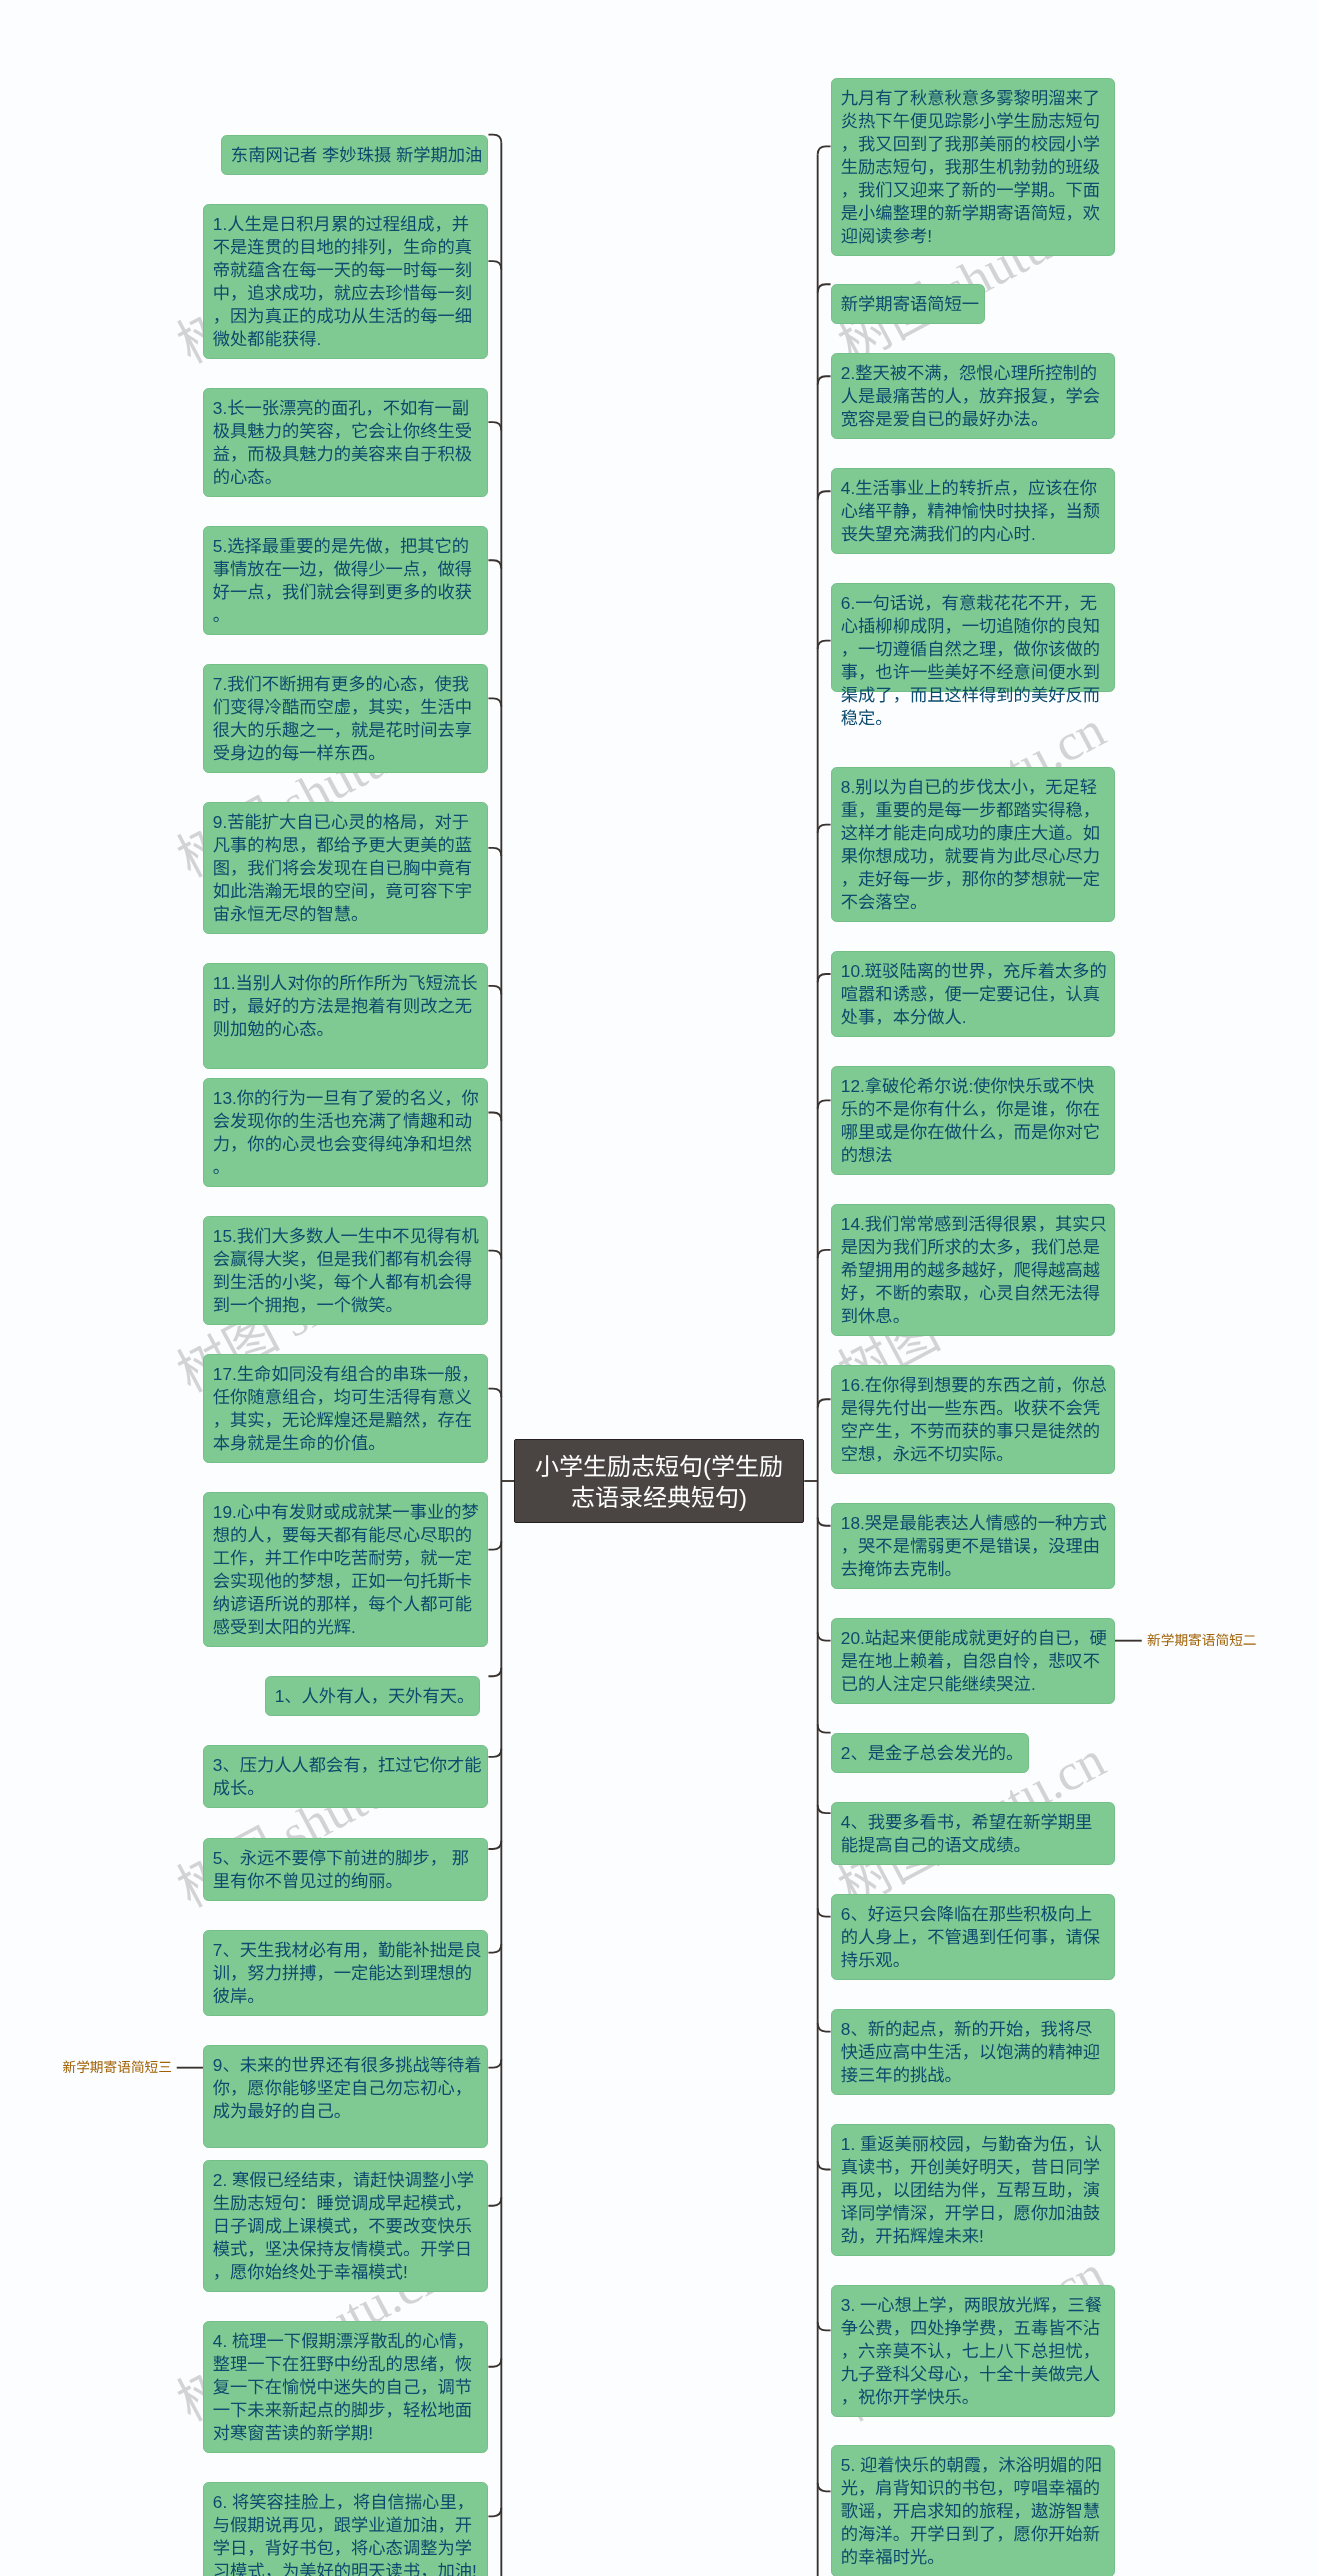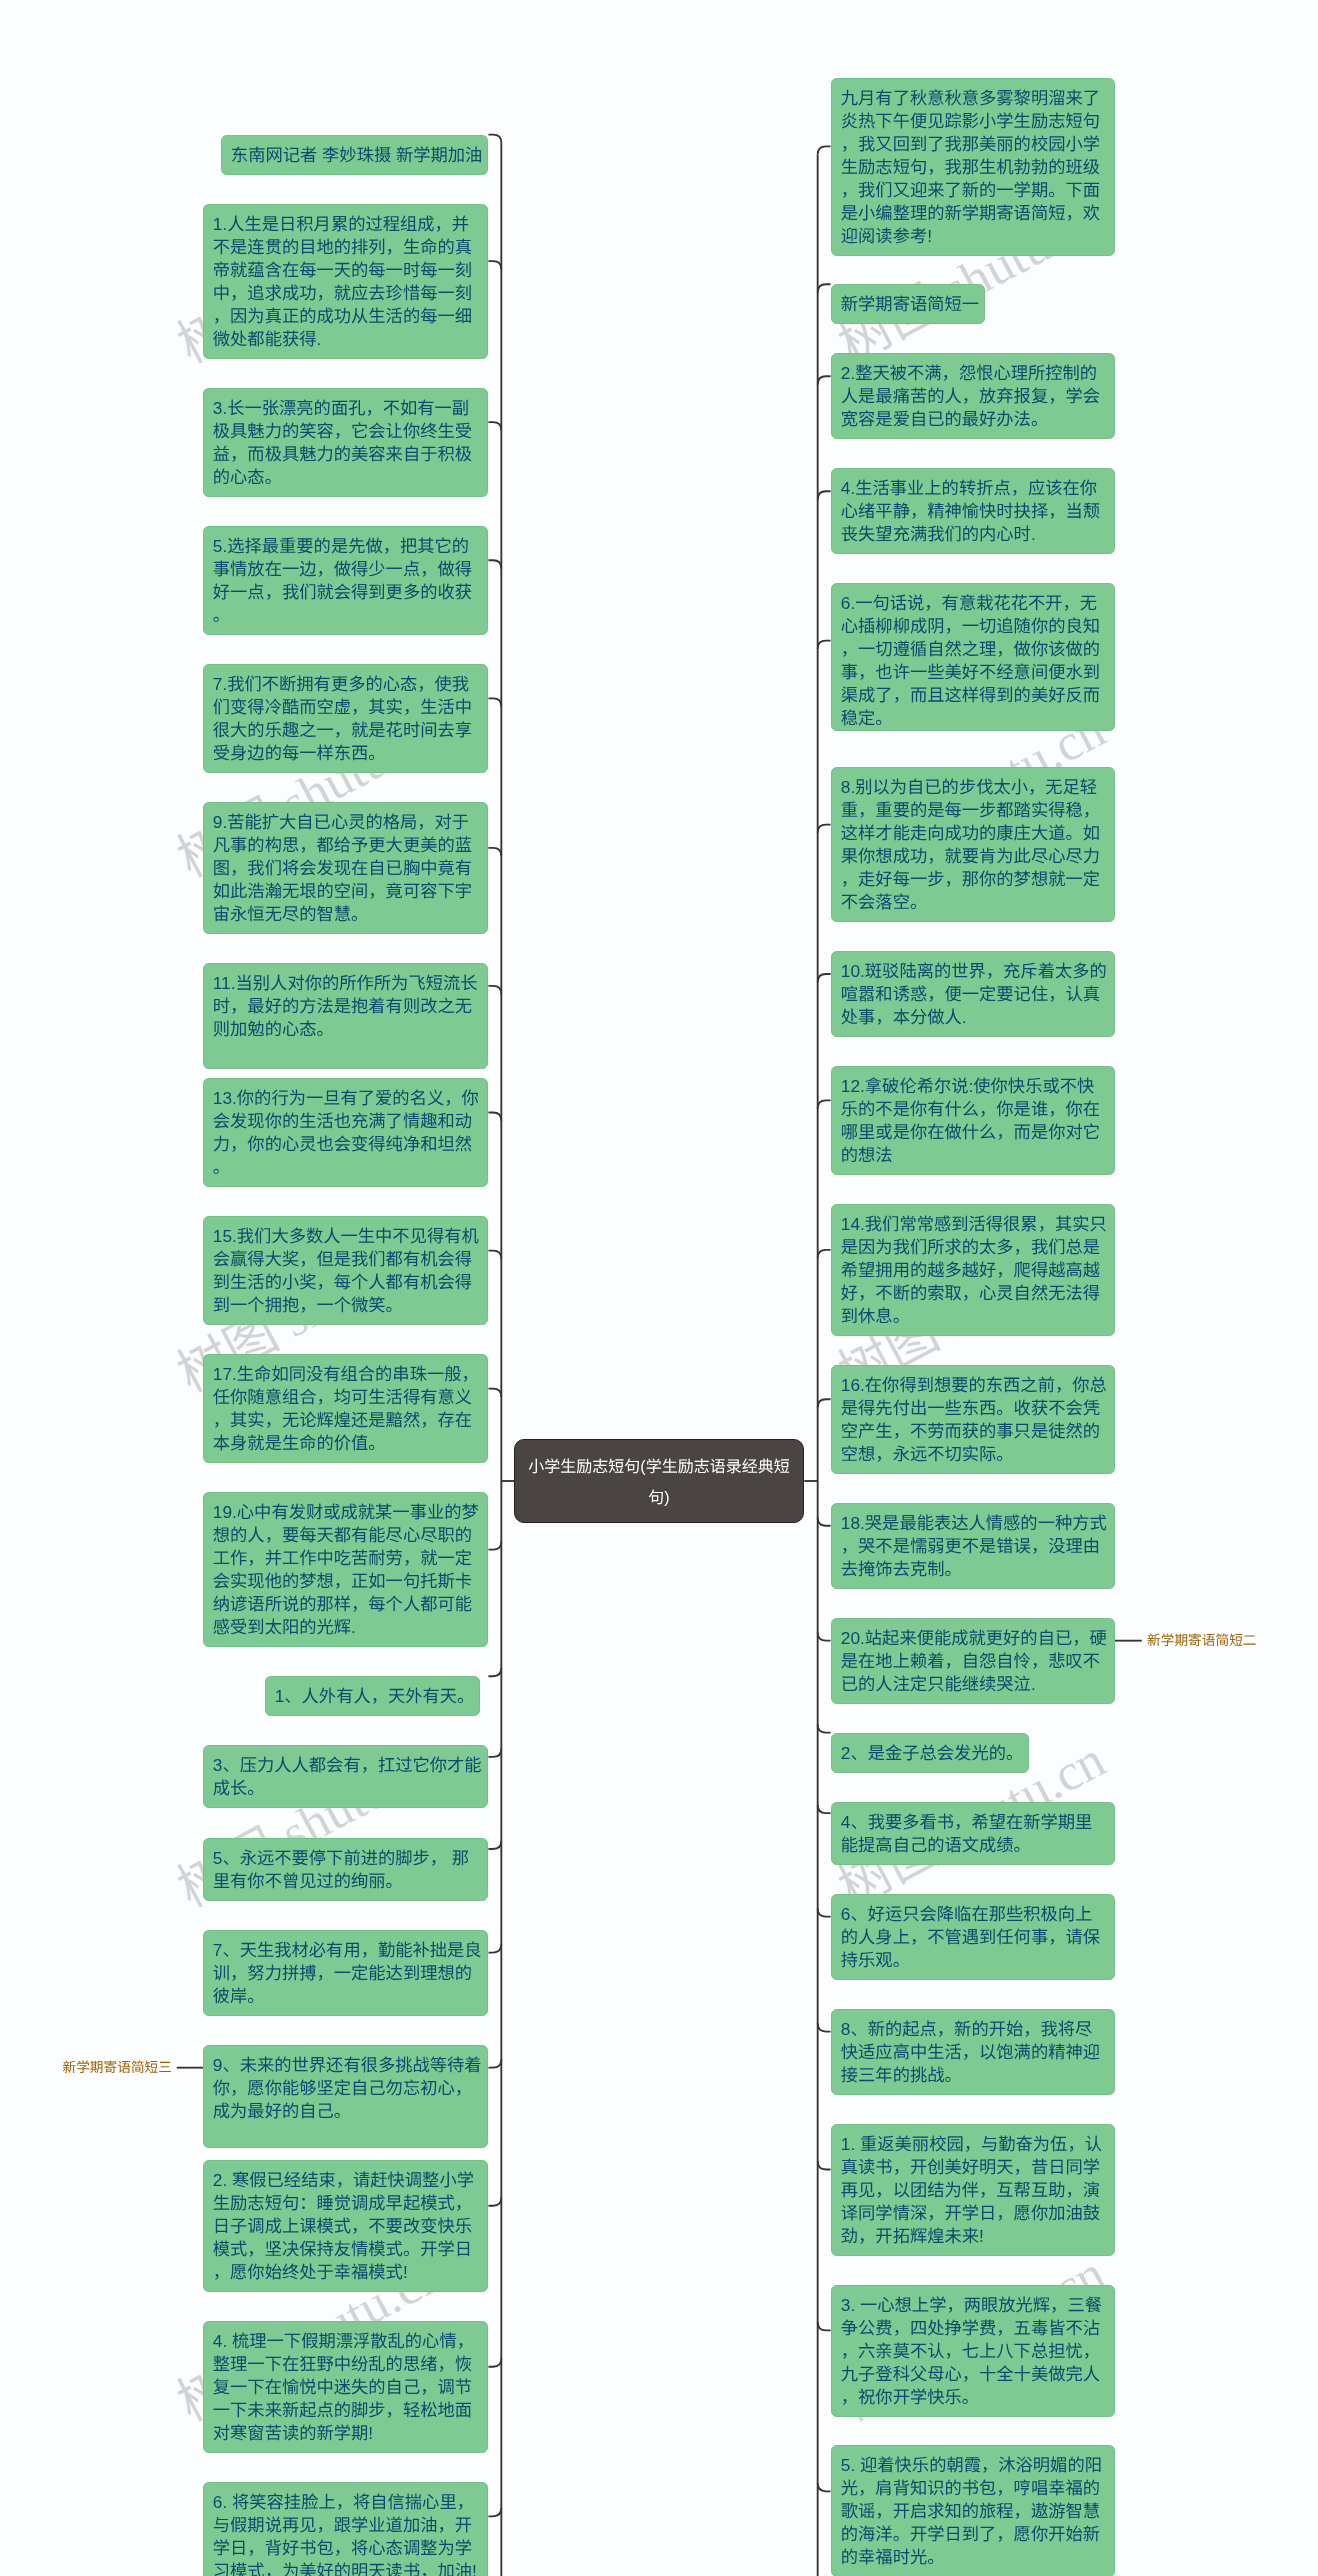--- a/index.html
+++ b/index.html
@@ -6,22 +6,22 @@
   *{box-sizing:border-box;}
   html,body{margin:0;padding:0;}
   body{width:1319px;height:2962px;position:relative;overflow:hidden;
        background:#fbfdfe;font-family:"Liberation Sans",sans-serif;}
   #stage{position:absolute;left:0;top:0;width:1319px;height:2962px;}
   #watermarks{position:absolute;left:0;top:0;width:1319px;height:2962px;z-index:1;pointer-events:none;}
   #links{position:absolute;left:0;top:0;width:1319px;height:2962px;z-index:2;pointer-events:none;}
   .node{position:absolute;z-index:3;background:#7fca92;border:0.5px solid #73bf86;border-radius:5.7px;color:#0c4a6e;
         font-size:17.3px;line-height:23px;padding:8px 4.6px 8px 8.8px;word-break:break-all;line-break:anywhere;
         width:max-content;margin-top:20px;}
-  .root-node{position:absolute;z-index:3;background:#4a4543;border:0.8px solid #262120;border-radius:10px;color:#ffffff;
-        font-size:16px;line-height:31px;padding:10.8px 12.4px;text-align:center;}
+  .root-node{position:absolute;z-index:3;background:#4a4543;border:0.8px solid #262120;border-radius:2px;color:#ffffff;
+        font-size:24px;line-height:31px;padding:10.8px 12.4px;text-align:center;}
   .branch-label{position:absolute;z-index:3;font-size:13.7px;line-height:17.5px;color:#a16207;white-space:nowrap;}
   .wm{position:absolute;color:#000;opacity:0.16;font-size:52px;white-space:nowrap;
       transform-origin:0 0;font-family:"Liberation Serif",serif;}
 </style>
 </head>
 <body>
 
 <div id="stage">
 
   <div id="watermarks">
@@ -110,21 +110,21 @@
         <div class="node node-left" style="top: 2140px; max-width: 285px; right: 831px; height: 132px;">2. 寒假已经结束，请赶快调整小学生励志短句：睡觉调成早起模式，日子调成上课模式，不要改变快乐模式，坚决保持友情模式。开学日，愿你始终处于幸福模式!</div>
         <div class="node node-left" style="top: 2301px; max-width: 285px; right: 831px; height: 132px;">4. 梳理一下假期漂浮散乱的心情，整理一下在狂野中纷乱的思绪，恢复一下在愉悦中迷失的自己，调节一下未来新起点的脚步，轻松地面对寒窗苦读的新学期!</div>
         <div class="node node-left" style="top: 2462px; max-width: 285px; right: 831px; height: 109px;">6. 将笑容挂脸上，将自信揣心里，与假期说再见，跟学业道加油，开学日，背好书包，将心态调整为学习模式，为美好的明天读书，加油!</div>
         <div class="branch-label" style="top: 2059px; right: 1147px; text-align: right;">新学期寄语简短三</div>
       </div>
     <div id="branch-right">
         <div class="node node-right" style="top: 58px; max-width: 284px; left: 831px; height: 178px;">九月有了秋意秋意多雾黎明溜来了炎热下午便见踪影小学生励志短句，我又回到了我那美丽的校园小学生励志短句，我那生机勃勃的班级，我们又迎来了新的一学期。下面是小编整理的新学期寄语简短，欢迎阅读参考!</div>
         <div class="node node-right" style="top: 264px; max-width: 284px; left: 831px; height: 40px;">新学期寄语简短一</div>
         <div class="node node-right" style="top: 333px; max-width: 284px; left: 831px; height: 86px;">2.整天被不满，怨恨心理所控制的人是最痛苦的人，放弃报复，学会宽容是爱自已的最好办法。</div>
         <div class="node node-right" style="top: 448px; max-width: 284px; left: 831px; height: 86px;">4.生活事业上的转折点，应该在你心绪平静，精神愉快时抉择，当颓丧失望充满我们的内心时.</div>
-        <div class="node node-right" style="top: 563px; max-width: 284px; left: 831px; height: 148px;">6.一句话说，有意栽花花不开，无心插柳柳成阴，一切追随你的良知，一切遵循自然之理，做你该做的事，也许一些美好不经意间便水到渠成了，而且这样得到的美好反而稳定。</div>
+        <div class="node node-right" style="top: 563px; max-width: 284px; left: 831px; height: 109px;">6.一句话说，有意栽花花不开，无心插柳柳成阴，一切追随你的良知，一切遵循自然之理，做你该做的事，也许一些美好不经意间便水到渠成了，而且这样得到的美好反而稳定。</div>
         <div class="node node-right" style="top: 747px; max-width: 284px; left: 831px; height: 155px;">8.别以为自已的步伐太小，无足轻重，重要的是每一步都踏实得稳，这样才能走向成功的康庄大道。如果你想成功，就要肯为此尽心尽力，走好每一步，那你的梦想就一定不会落空。</div>
         <div class="node node-right" style="top: 931px; max-width: 284px; left: 831px; height: 86px;">10.斑驳陆离的世界，充斥着太多的喧嚣和诱惑，便一定要记住，认真处事，本分做人.</div>
         <div class="node node-right" style="top: 1046px; max-width: 284px; left: 831px; height: 109px;">12.拿破伦希尔说:使你快乐或不快乐的不是你有什么，你是谁，你在哪里或是你在做什么，而是你对它的想法</div>
         <div class="node node-right" style="top: 1184px; max-width: 284px; left: 831px; height: 132px;">14.我们常常感到活得很累，其实只是因为我们所求的太多，我们总是希望拥用的越多越好，爬得越高越好，不断的索取，心灵自然无法得到休息。</div>
         <div class="node node-right" style="top: 1345px; max-width: 284px; left: 831px; height: 109px;">16.在你得到想要的东西之前，你总是得先付出一些东西。收获不会凭空产生，不劳而获的事只是徒然的空想，永远不切实际。</div>
         <div class="node node-right" style="top: 1483px; max-width: 284px; left: 831px; height: 86px;">18.哭是最能表达人情感的一种方式，哭不是懦弱更不是错误，没理由去掩饰去克制。</div>
         <div class="node node-right" style="top: 1598px; max-width: 284px; left: 831px; height: 86px;">20.站起来便能成就更好的自已，硬是在地上赖着，自怨自怜，悲叹不已的人注定只能继续哭泣.</div>
         <div class="node node-right" style="top: 1713px; max-width: 284px; left: 831px; height: 40px;">2、是金子总会发光的。</div>
         <div class="node node-right" style="top: 1782px; max-width: 284px; left: 831px; height: 63px;">4、我要多看书，希望在新学期里能提高自己的语文成绩。</div>
         <div class="node node-right" style="top: 1874px; max-width: 284px; left: 831px; height: 86px;">6、好运只会降临在那些积极向上的人身上，不管遇到任何事，请保持乐观。</div>

